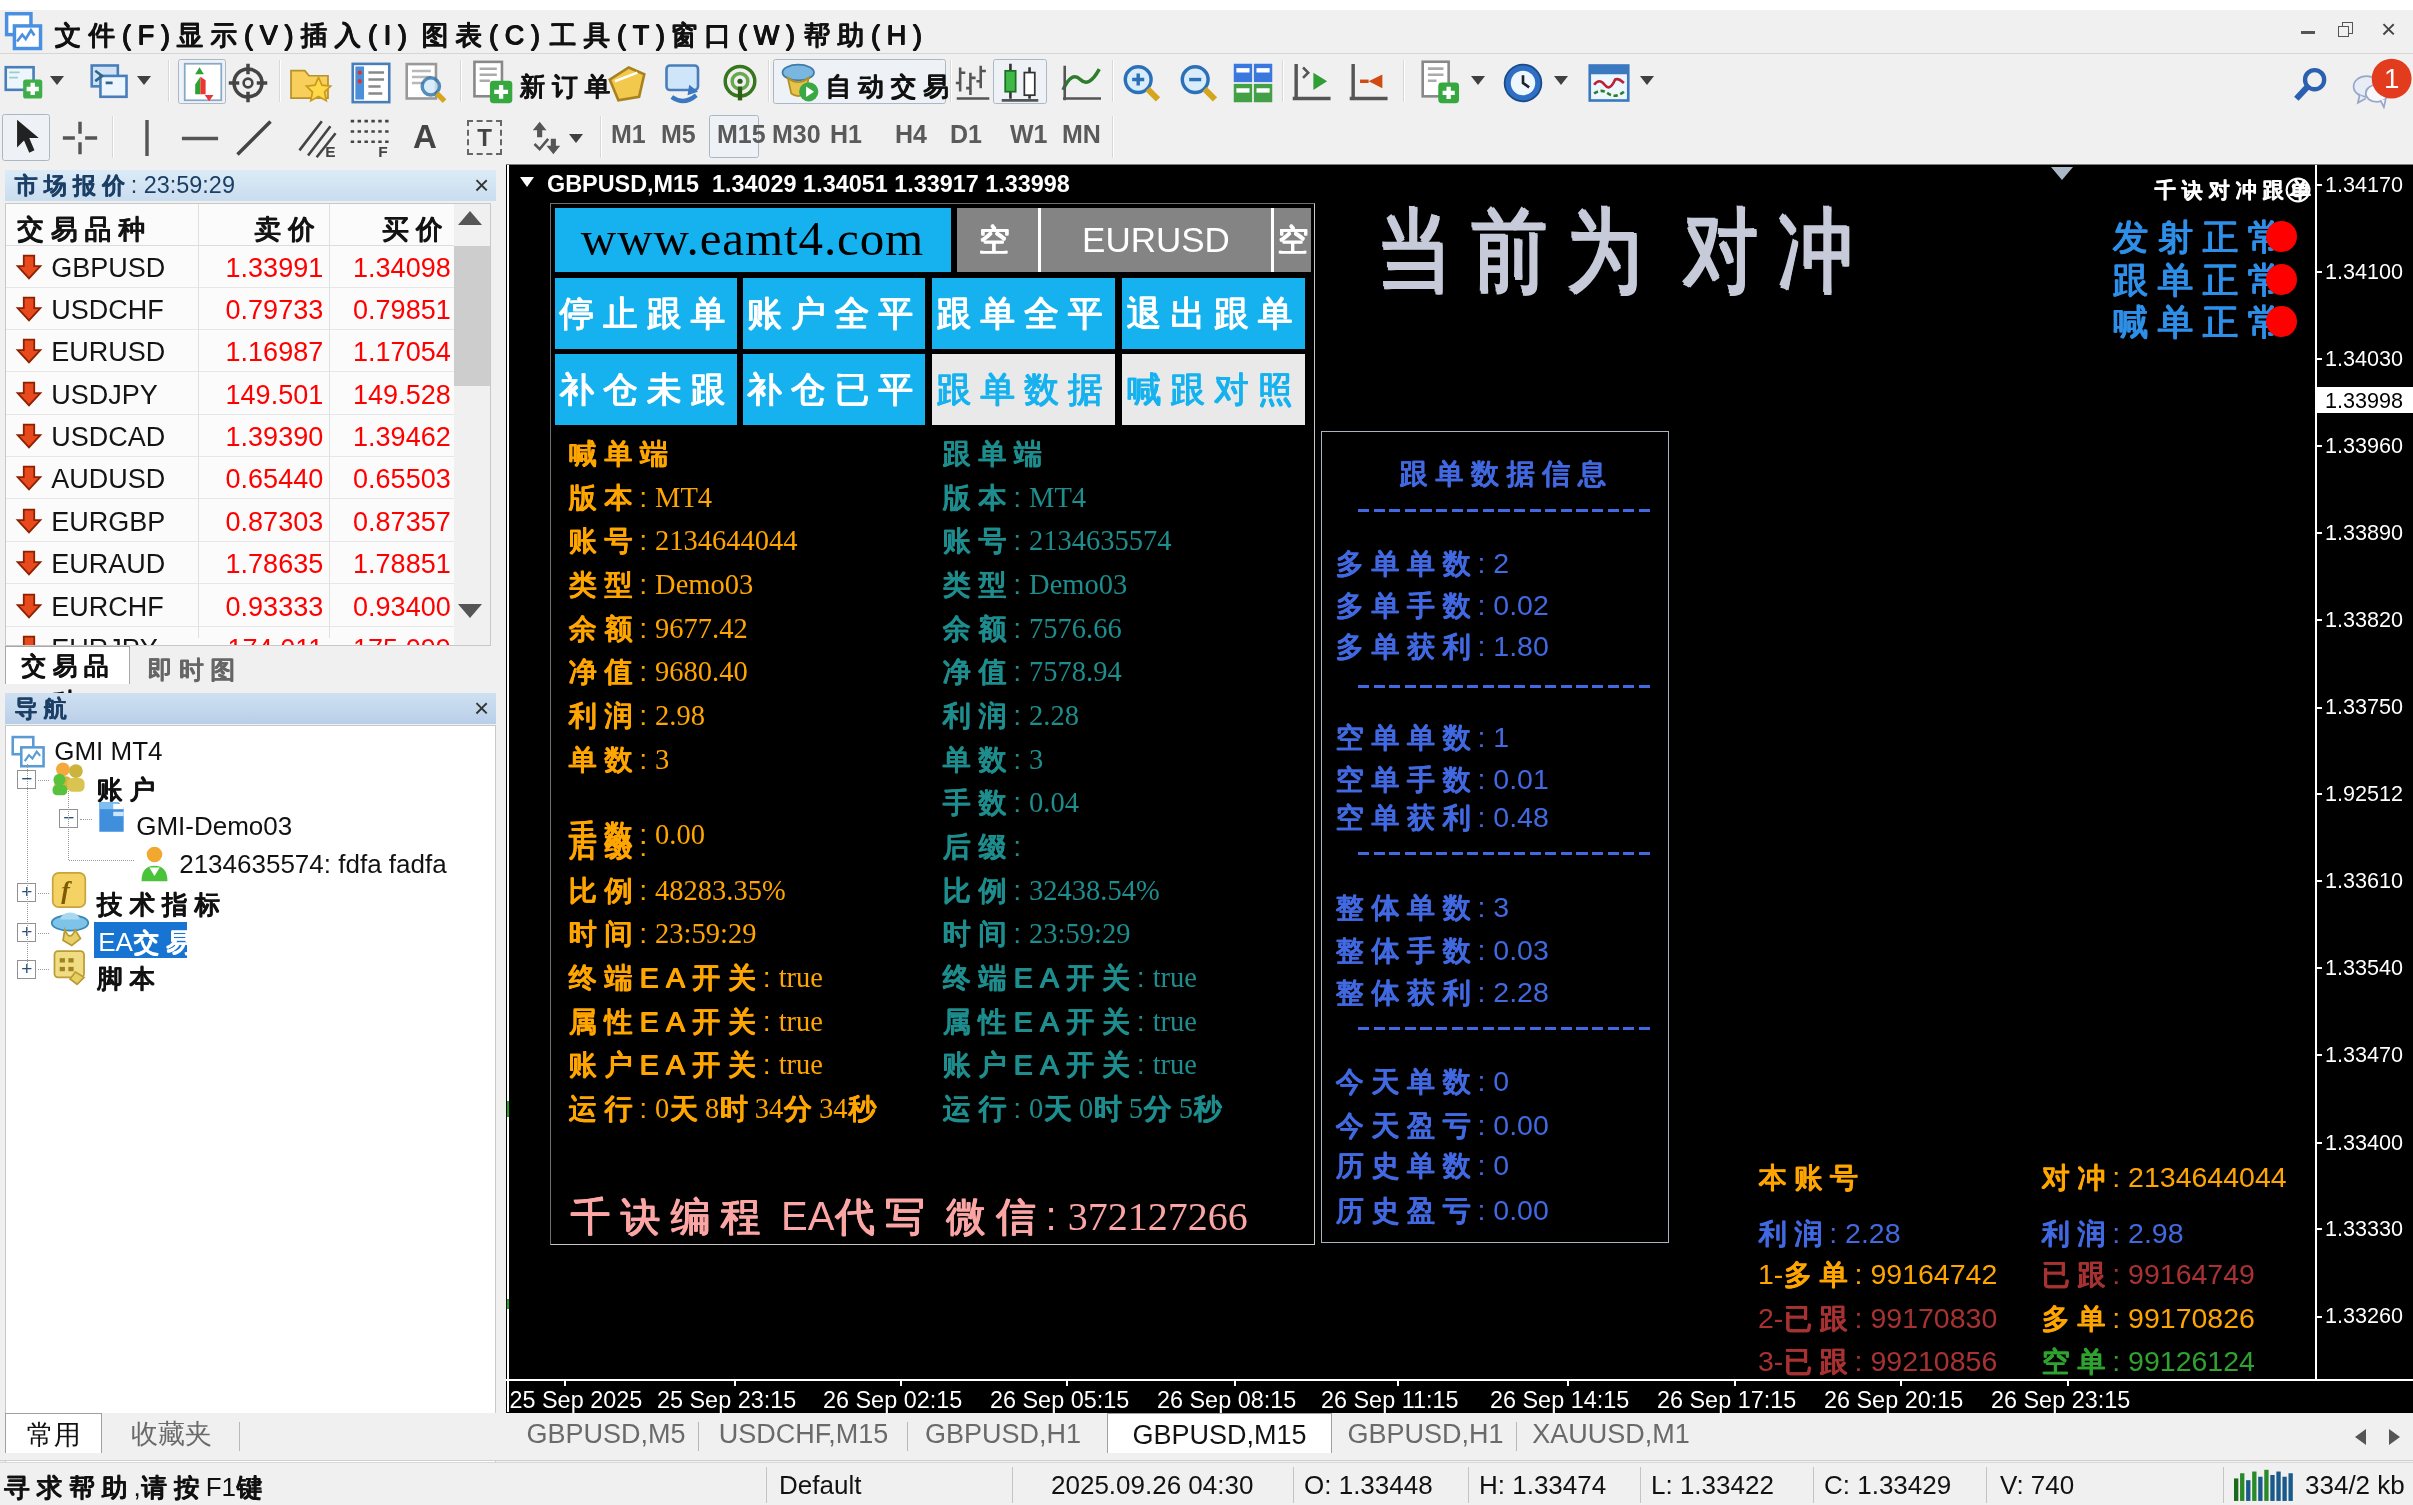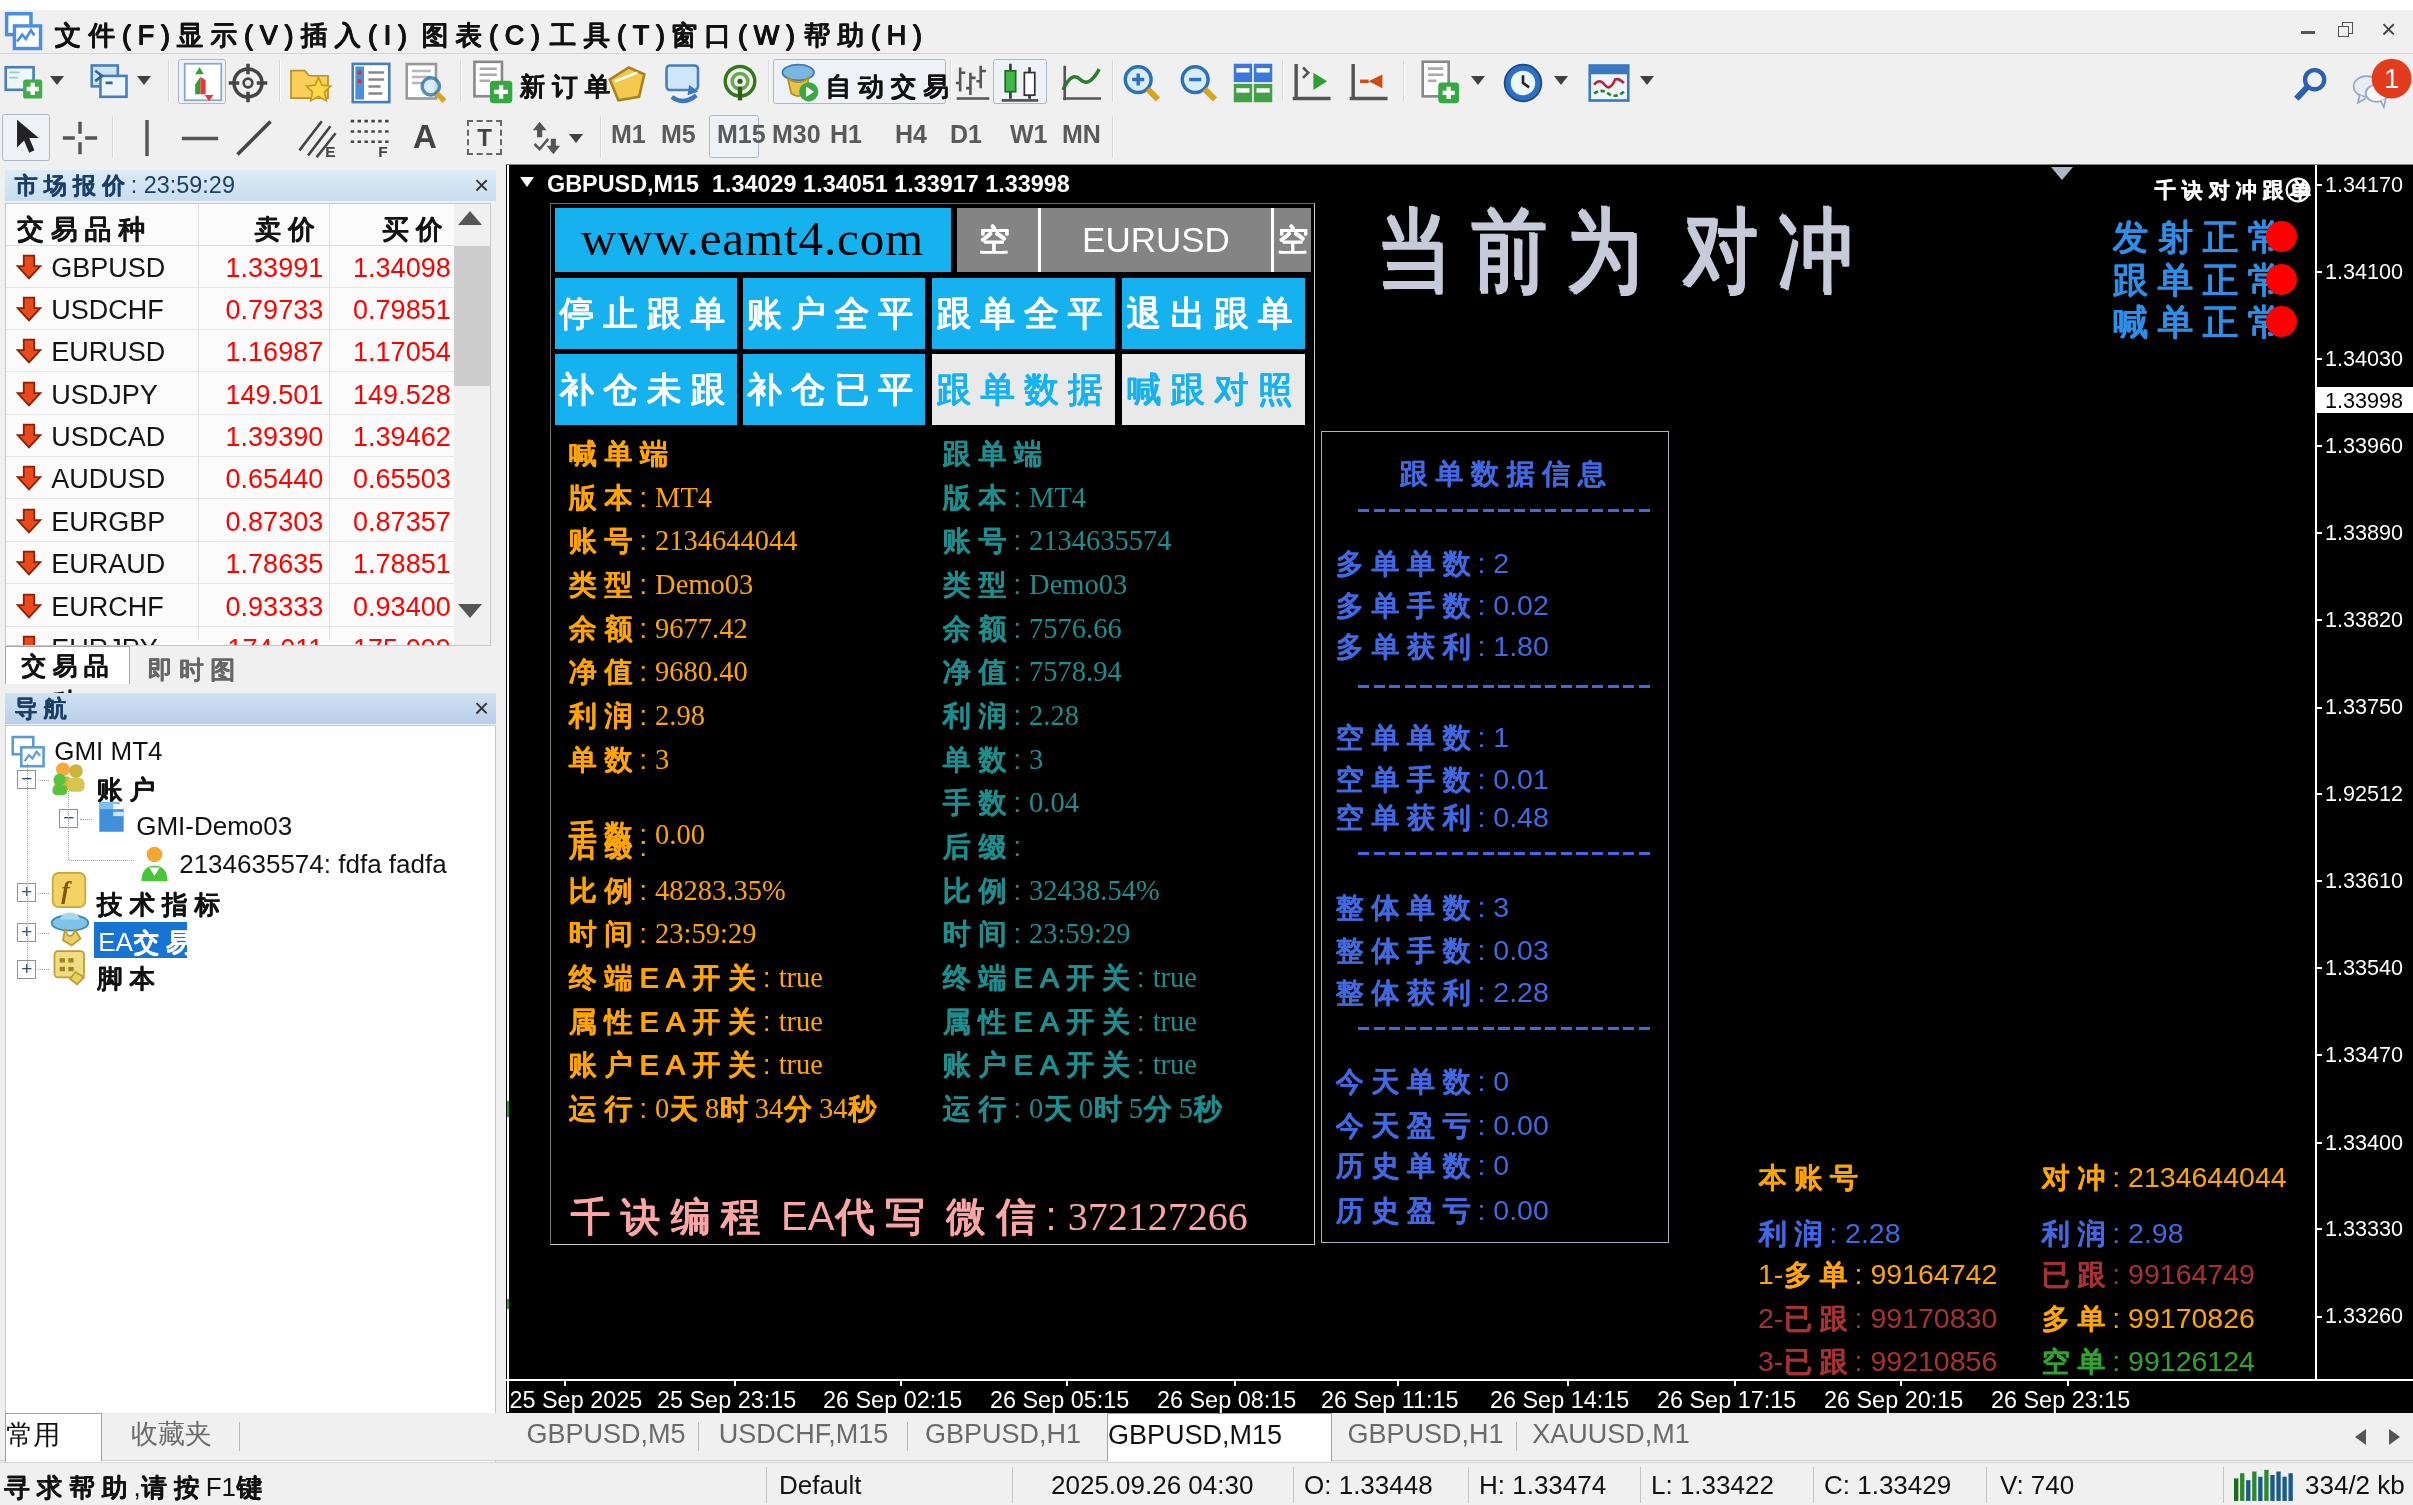--- a/index.html
+++ b/index.html
@@ -58,21 +58,21 @@
 
 #bigtitle{position:absolute;left:870px;top:25px;font-size:76px;color:#c6cad9;white-space:nowrap;transform:scaleY(1.21);transform-origin:0 0}
 .strow{position:absolute;font-size:36px;color:#2e8fe8;white-space:nowrap}
 .dot{position:absolute;width:31px;height:31px;border-radius:50%;background:#ff0000}
 
 .br{position:absolute;font-size:28.5px;white-space:nowrap}
 .blue2{color:#4169e1}.dred{color:#a83232}.grn{color:#2fa32f}
 
 #tabbar{position:absolute;left:0;top:1413px;width:2413px;height:48px;background:#f0f0f0;border-bottom:0.9px solid #cfcfcf}
 .ctab{position:absolute;top:0;height:45px;font-size:27px;color:#6a6a6a;text-align:center;line-height:43px;white-space:nowrap}
-.ctabsel{position:absolute;top:0;height:48px;background:#fff;border:0.9px solid #a0a0a0;border-bottom:none;font-size:27px;color:#111;line-height:43px;white-space:nowrap}
+.ctabsel{position:absolute;top:0;height:40px;background:#fff;border:0.9px solid #a0a0a0;border-bottom:none;font-size:27px;color:#111;text-align:center;line-height:43px;white-space:nowrap}
 .ctabsep{position:absolute;top:8.7px;width:0.9px;height:29px;background:#b8b8b8}
 #statusbar{position:absolute;left:0;top:1462px;width:2413px;height:43px;background:#f0f0f0;border-top:0.9px solid #d8d8d8;font-size:26px;color:#111}
 .scell{position:absolute;top:7px;white-space:nowrap}
 .ssep{position:absolute;top:3.5px;width:0.9px;height:36px;background:#c4c4c4}
 </style></head>
 <body>
 
 <div style="position:absolute;left:0;top:0;width:2413px;height:10.4px;background:#fff"></div>
 <div id="menubar">
   <svg class="abs" style="left:3.5px;top:1.7px" width="40" height="40" viewBox="0 0 46 46">

